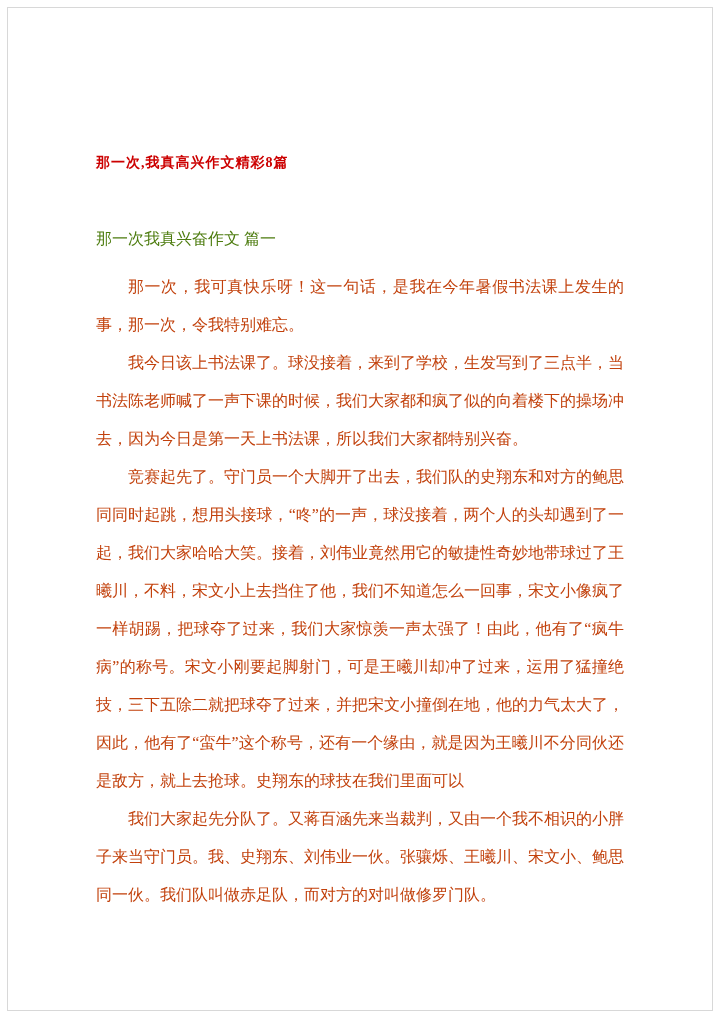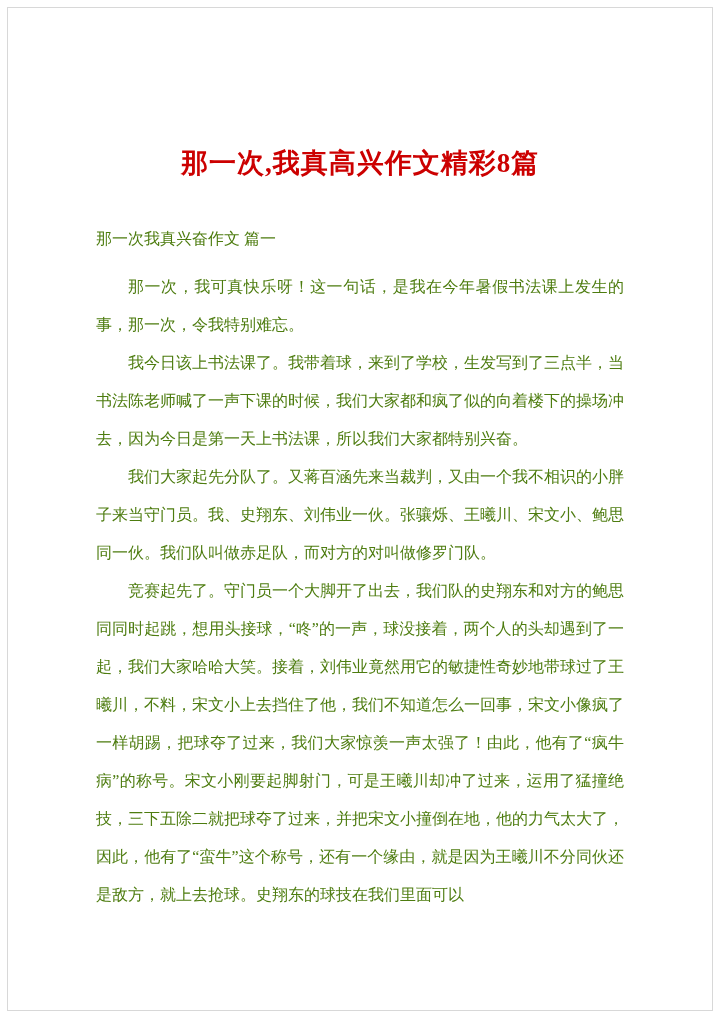--- a/index.html
+++ b/index.html
@@ -22,51 +22,51 @@
     bottom: 7px;
     border: 1px solid #d8d8d8;
     background: #ffffff;
     box-sizing: border-box;
     overflow: hidden;
   }
   .content {
     padding: 140px 88px 0 88px;
   }
   .doc-title {
-    font-size: 27px;
+    font-size: 14px;
     font-weight: bold;
-    text-align: center;
+    text-align: left;
     color: #cc0000;
     margin: 0 0 42px 0;
     letter-spacing: 1px;
     line-height: 30px;
   }
   .section-heading {
     font-size: 16px;
     color: #4d7c0f;
     margin: 0 0 10px 0;
     line-height: 38px;
     text-indent: 0;
   }
   .essay-body p {
     font-size: 16px;
-    color: #4d7c0f;
+    color: #c2410c;
     line-height: 38px;
     margin: 0;
     text-indent: 2em;
     text-align: justify;
   }
 </style>
 </head>
 <body>
 
 <div class="page">
   <div class="content">
     <h1 class="doc-title" style="color: rgb(204, 0, 0);">那一次,我真高兴作文精彩8篇</h1>
     <p class="section-heading">那一次我真兴奋作文 篇一</p>
     <div class="essay-body">
         <p>那一次，我可真快乐呀！这一句话，是我在今年暑假书法课上发生的事，那一次，令我特别难忘。</p>
-        <p>我今日该上书法课了。我带着球，来到了学校，生发写到了三点半，当书法陈老师喊了一声下课的时候，我们大家都和疯了似的向着楼下的操场冲去，因为今日是第一天上书法课，所以我们大家都特别兴奋。</p>
+        <p>我今日该上书法课了。球没接着，来到了学校，生发写到了三点半，当书法陈老师喊了一声下课的时候，我们大家都和疯了似的向着楼下的操场冲去，因为今日是第一天上书法课，所以我们大家都特别兴奋。</p>
+        <p>竞赛起先了。守门员一个大脚开了出去，我们队的史翔东和对方的鲍思同同时起跳，想用头接球，“咚”的一声，球没接着，两个人的头却遇到了一起，我们大家哈哈大笑。接着，刘伟业竟然用它的敏捷性奇妙地带球过了王曦川，不料，宋文小上去挡住了他，我们不知道怎么一回事，宋文小像疯了一样胡踢，把球夺了过来，我们大家惊羡一声太强了！由此，他有了“疯牛病”的称号。宋文小刚要起脚射门，可是王曦川却冲了过来，运用了猛撞绝技，三下五除二就把球夺了过来，并把宋文小撞倒在地，他的力气太大了，因此，他有了“蛮牛”这个称号，还有一个缘由，就是因为王曦川不分同伙还是敌方，就上去抢球。史翔东的球技在我们里面可以</p>
         <p>我们大家起先分队了。又蒋百涵先来当裁判，又由一个我不相识的小胖子来当守门员。我、史翔东、刘伟业一伙。张骧烁、王曦川、宋文小、鲍思同一伙。我们队叫做赤足队，而对方的对叫做修罗门队。</p>
-        <p>竞赛起先了。守门员一个大脚开了出去，我们队的史翔东和对方的鲍思同同时起跳，想用头接球，“咚”的一声，球没接着，两个人的头却遇到了一起，我们大家哈哈大笑。接着，刘伟业竟然用它的敏捷性奇妙地带球过了王曦川，不料，宋文小上去挡住了他，我们不知道怎么一回事，宋文小像疯了一样胡踢，把球夺了过来，我们大家惊羡一声太强了！由此，他有了“疯牛病”的称号。宋文小刚要起脚射门，可是王曦川却冲了过来，运用了猛撞绝技，三下五除二就把球夺了过来，并把宋文小撞倒在地，他的力气太大了，因此，他有了“蛮牛”这个称号，还有一个缘由，就是因为王曦川不分同伙还是敌方，就上去抢球。史翔东的球技在我们里面可以</p>
       </div>
   </div>
 </div>
 
 </body></html>

